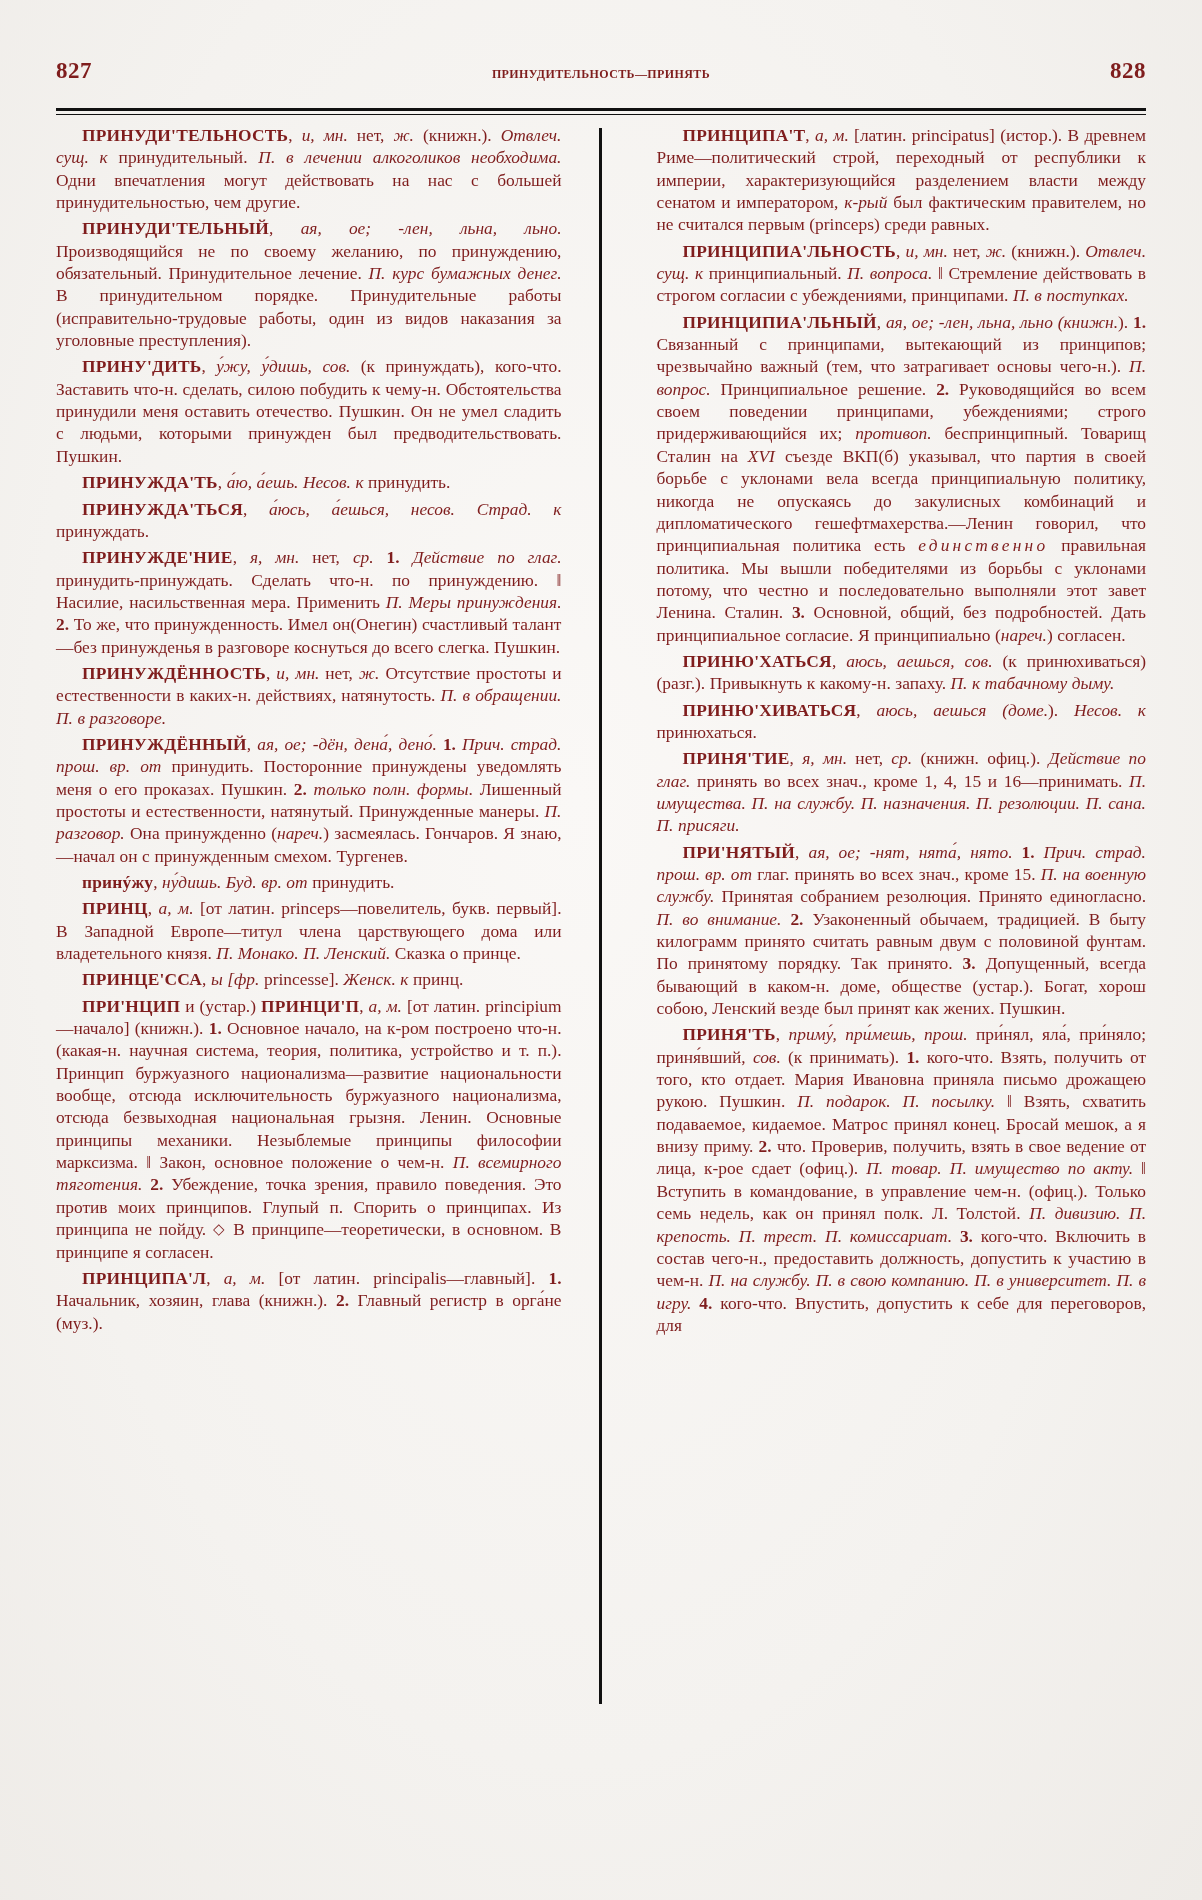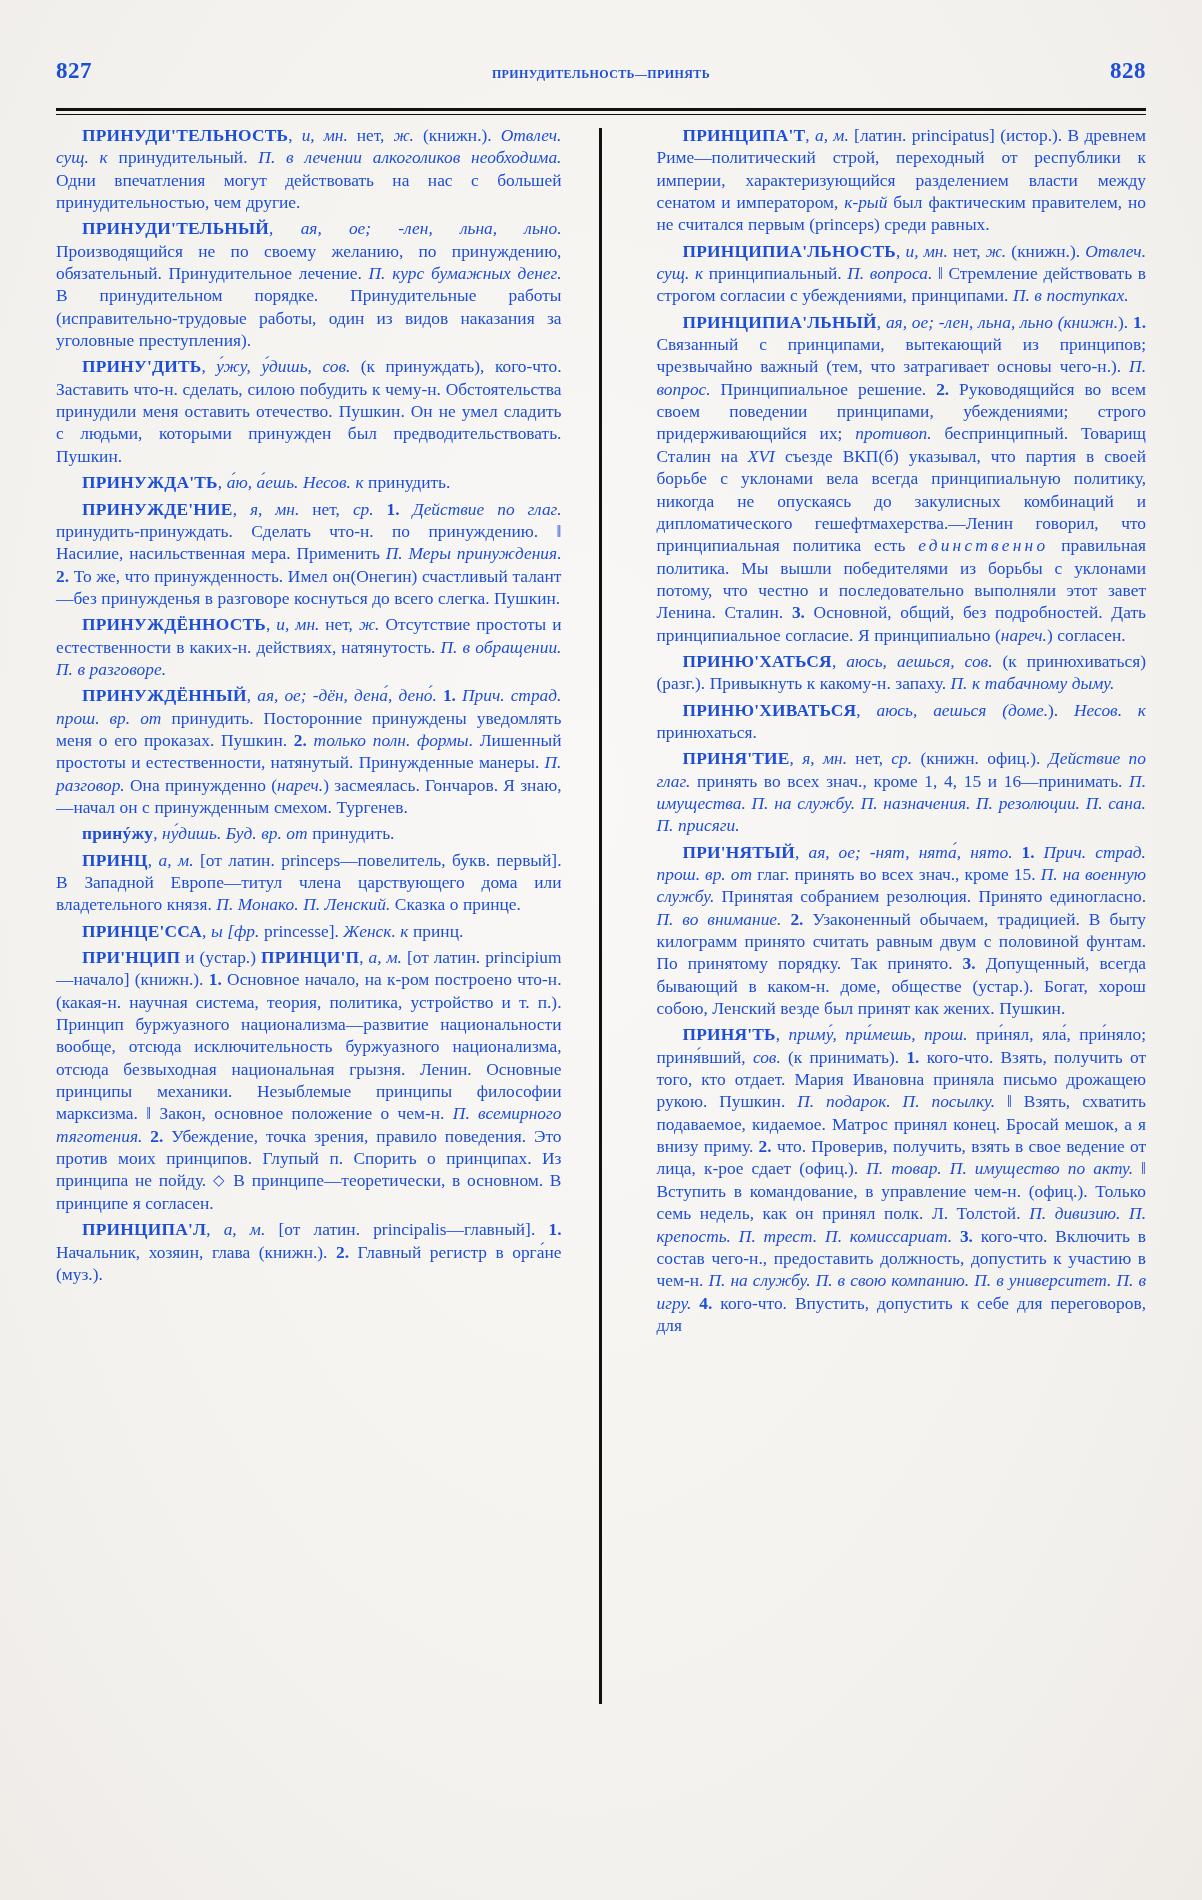--- a/index.html
+++ b/index.html
@@ -6,21 +6,21 @@
     margin: 0;
     padding: 0;
     background: #ffffff;
   }
   .page {
     position: relative;
     width: 1202px;
     height: 1900px;
     background: #f7f5f3;
     font-family: "Liberation Serif", "DejaVu Serif", serif;
-    color: #1d4ed8;
+    color: #7f1d1d;
     box-sizing: border-box;
     overflow: hidden;
   }
   .sheet {
     position: absolute;
     left: 0; top: 0;
     width: 1202px;
     height: 1900px;
     background:
       radial-gradient(ellipse at 48% 42%, #faf8f6 0%, #f4f2ef 62%, #eeebe7 100%);
@@ -147,20 +147,21 @@
 
   <div class="rule-thick"></div>
   <div class="rule-thin"></div>
 
   <div class="cols">
     <div class="col left" id="col-left">
         <p class="entry"><span class="hw">ПРИНУДИ'ТЕЛЬНОСТЬ</span><span>, <i>и, <i>мн.</i></i> нет, <i>ж.</i> (книжн.). <i>Отвлеч. сущ. к</i> принудительный. <i>П. в лечении алкоголиков необходима.</i> Одни впечатления могут действовать на нас с большей принудительностью, чем другие.</span></p>
         <p class="entry"><span class="hw">ПРИНУДИ'ТЕЛЬНЫЙ</span><span>, <i>ая, ое; -лен, льна, льно.</i> Производящийся не по своему желанию, по принуждению, обязательный. Принудительное лечение. <i>П. курс бумажных денег.</i> В принудительном порядке. Принудительные работы (исправительно-трудовые работы, один из видов наказания за уголовные преступления).</span></p>
         <p class="entry"><span class="hw">ПРИНУ'ДИТЬ</span><span>, <i>у́жу, у́дишь, <i>сов.</i></i> (к принуждать), кого-что. Заставить что-н. сделать, силою побудить к чему-н. Обстоятельства принудили меня оставить отечество. Пушкин. Он не умел сладить с людьми, которыми принужден был предводительствовать. Пушкин.</span></p>
         <p class="entry"><span class="hw">ПРИНУЖДА'ТЬ</span><span>, <i>а́ю, а́ешь.</i> <i>Несов. к</i> принудить.</span></p>
+        <p class="entry"><span class="hw">ПРИНУЖДА'ТЬСЯ</span><span>, <i>а́юсь, а́ешься, <i>несов.</i></i> <i>Страд. к</i> принуждать.</span></p>
         <p class="entry"><span class="hw">ПРИНУЖДЕ'НИЕ</span><span>, <i>я, <i>мн.</i></i> нет, <i>ср.</i> <span class="num">1.</span> <i>Действие по глаг.</i> принудить-принуждать. Сделать что-н. по принуждению. ‖ Насилие, насильственная мера. Применить <i>П. Меры принуждения.</i> <span class="num">2.</span> То же, что принужденность. Имел он(Онегин) счастливый талант—без принужденья в разговоре коснуться до всего слегка. Пушкин.</span></p>
         <p class="entry"><span class="hw">ПРИНУЖДЁННОСТЬ</span><span>, <i>и, <i>мн.</i></i> нет, <i>ж.</i> Отсутствие простоты и естественности в каких-н. действиях, натянутость. <i>П. в обращении.</i> <i>П. в разговоре.</i></span></p>
         <p class="entry"><span class="hw">ПРИНУЖДЁННЫЙ</span><span>, <i>ая, ое; -дён, дена́, дено́.</i> <span class="num">1.</span> <i>Прич. страд. прош. вр. от</i> принудить. Посторонние принуждены уведомлять меня о его проказах. Пушкин. <span class="num">2.</span> <i>только полн. формы</i>. Лишенный простоты и естественности, натянутый. Принужденные манеры. <i>П. разговор.</i> Она принужденно (<i>нареч.</i>) засмеялась. Гончаров. Я знаю,—начал он с принужденным смехом. Тургенев.</span></p>
         <p class="entry"><span class="hw-small">принýжу</span><span>, <i>ну́дишь.</i> <i>Буд. вр. от</i> принудить.</span></p>
         <p class="entry"><span class="hw">ПРИНЦ</span><span>, <i>а, <i>м.</i></i> [от латин. <span class="lat">princeps</span>—повелитель, букв. первый]. В Западной Европе—титул члена царствующего дома или владетельного князя. <i>П. Монако.</i> <i>П. Ленский.</i> Сказка о принце.</span></p>
         <p class="entry"><span class="hw">ПРИНЦЕ'ССА</span><span>, <i>ы [фр.</i> <span class="lat">princesse</span>]. <i>Женск. к</i> принц.</span></p>
         <p class="entry"><span class="hw">ПРИ'НЦИП</span><span> и (устар.) </span><span class="hw">ПРИНЦИ'П</span><span>, <i>а, <i>м.</i></i> [от латин. <span class="lat">principium</span>—начало] (книжн.). <span class="num">1.</span> Основное начало, на к-ром построено что-н. (какая-н. научная система, теория, политика, устройство и т. п.). Принцип буржуазного национализма—развитие национальности вообще, отсюда исключительность буржуазного национализма, отсюда безвыходная национальная грызня. Ленин. Основные принципы механики. Незыблемые принципы философии марксизма. ‖ Закон, основное положение о чем-н. <i>П. всемирного тяготения.</i> <span class="num">2.</span> Убеждение, точка зрения, правило поведения. Это против моих принципов. Глупый п. Спорить о принципах. Из принципа не пойду. <span class="dia">◇</span> В принципе—теоретически, в основном. В принципе я согласен.</span></p>
         <p class="entry"><span class="hw">ПРИНЦИПА'Л</span><span>, <i>а, <i>м.</i></i> [от латин. <span class="lat">principalis</span>—главный]. <span class="num">1.</span> Начальник, хозяин, глава (книжн.). <span class="num">2.</span> Главный регистр в орга́не (муз.).</span></p>
       </div>
     <div class="divider"></div>

